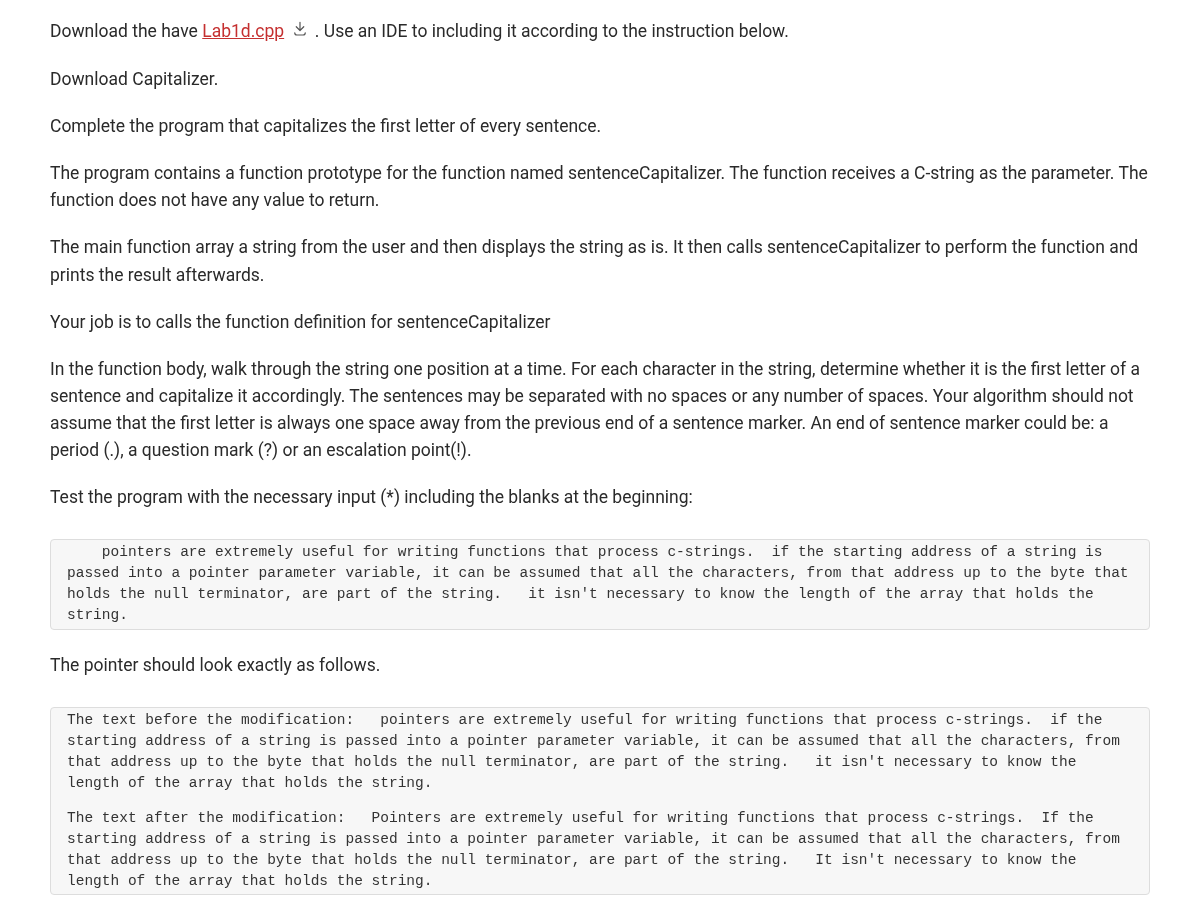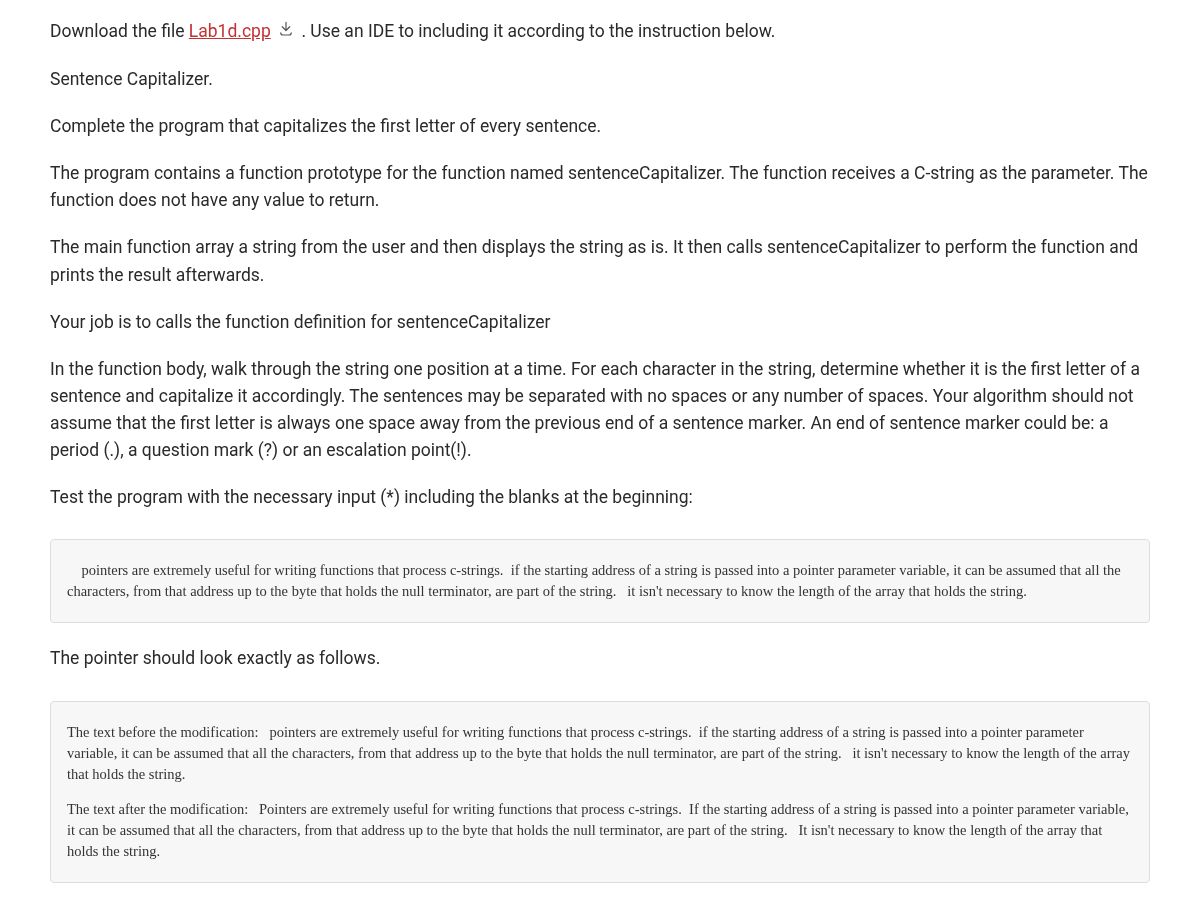--- a/index.html
+++ b/index.html
@@ -33,51 +33,51 @@
       width: 18px;
       height: 18px;
       stroke: #555;
       fill: none;
       stroke-width: 1.6;
     }
     pre.code-block {
       background: #f7f7f7;
       border: 1px solid #ddd;
       border-radius: 4px;
-      padding: 20px 16px;
-      font-family: Liberation Serif, serif;
+      padding: 2px 16px;
+      font-family: Liberation Mono, monospace;
       font-size: 14.5px;
       line-height: 1.45;
       color: #333;
       white-space: pre-wrap;
       word-wrap: break-word;
       margin-bottom: 22px;
       margin-top: 28px;
     }
     .pre-output p.inner-para {
       margin: 0 0 14px 0;
     }
     .pre-output p.inner-para:last-child {
       margin-bottom: 0;
     }
   </style>
 </head>
 <body>
 
 <p class="para-first">
-  <span>Download the file </span><a href="#" class="file-link">Lab1d.cpp</a>
+  <span>Download the have </span><a href="#" class="file-link">Lab1d.cpp</a>
   <span class="download-icon">
     <svg viewBox="0 0 24 24">
       <path d="M12 3 L12 14 M7 9 L12 14 L17 9" stroke-linecap="round" stroke-linejoin="round"></path>
       <path d="M5 17 Q5 20 8 20 L16 20 Q19 20 19 17" stroke-linecap="round"></path>
     </svg>
   </span><span> . Use an IDE to including it according to the instruction below.</span>
 </p>
 
-<p>Sentence Capitalizer.</p>
+<p>Download Capitalizer.</p>
 
 <p>Complete the program that capitalizes the first letter of every sentence.</p>
 
 <p>The program contains a function prototype for the function named sentenceCapitalizer. The function receives a C-string as the parameter. The function does not have any value to return.</p>
 
 <p>The main function array a string from the user and then displays the string as is. It then calls sentenceCapitalizer to perform the function and prints the result afterwards.</p>
 
 <p>Your job is to calls the function definition for sentenceCapitalizer</p>
 
 <p>In the function body, walk through the string one position at a time. For each character in the string, determine whether it is the first letter of a sentence and capitalize it accordingly. The sentences may be separated with no spaces or any number of spaces. Your algorithm should not assume that the first letter is always one space away from the previous end of a sentence marker. An end of sentence marker could be: a period (.), a question mark (?) or an escalation point(!).</p>

